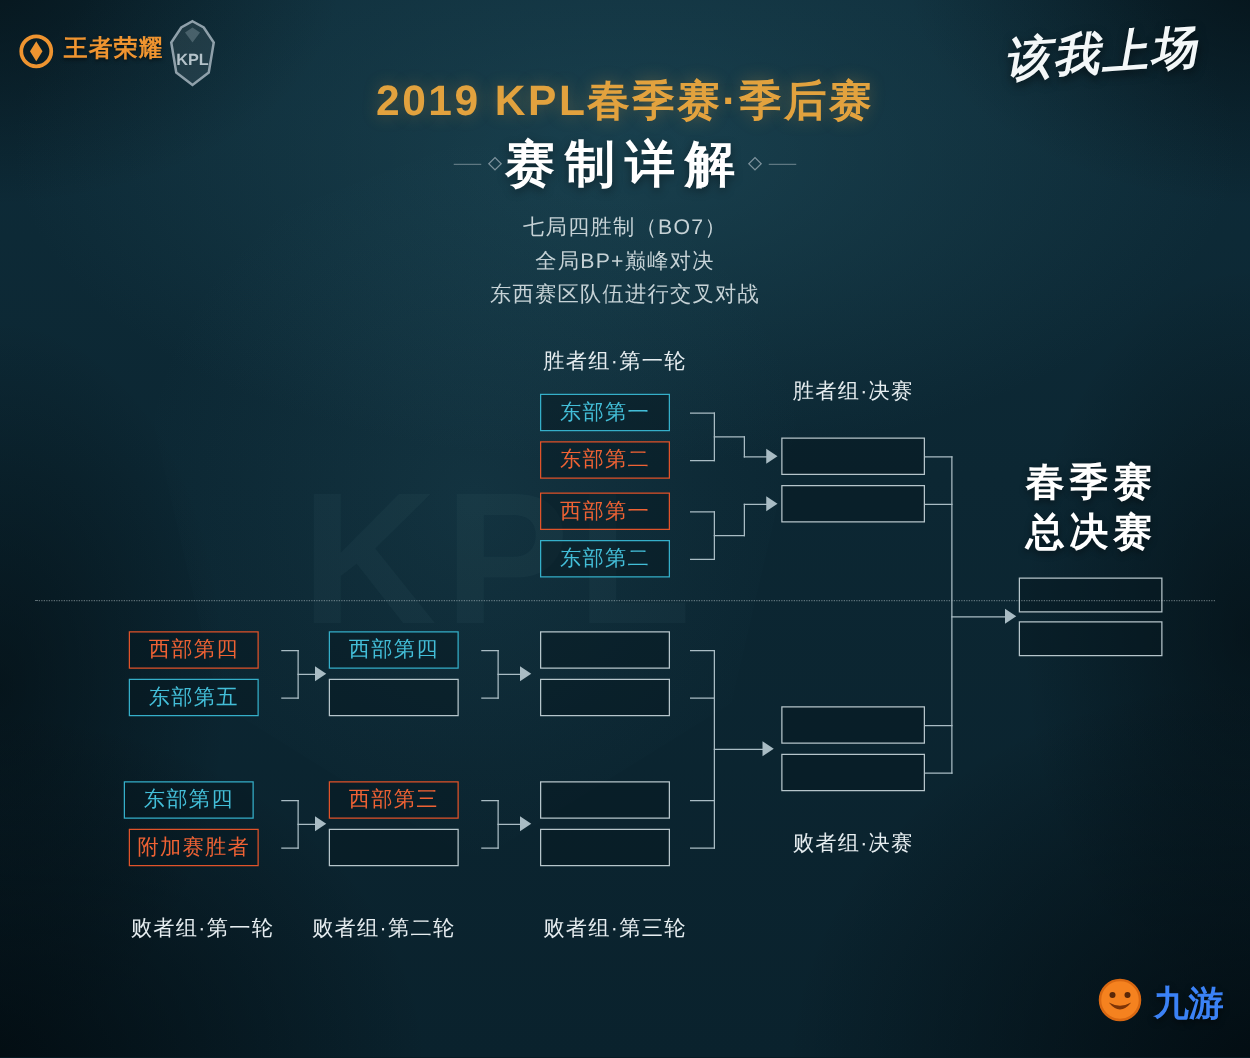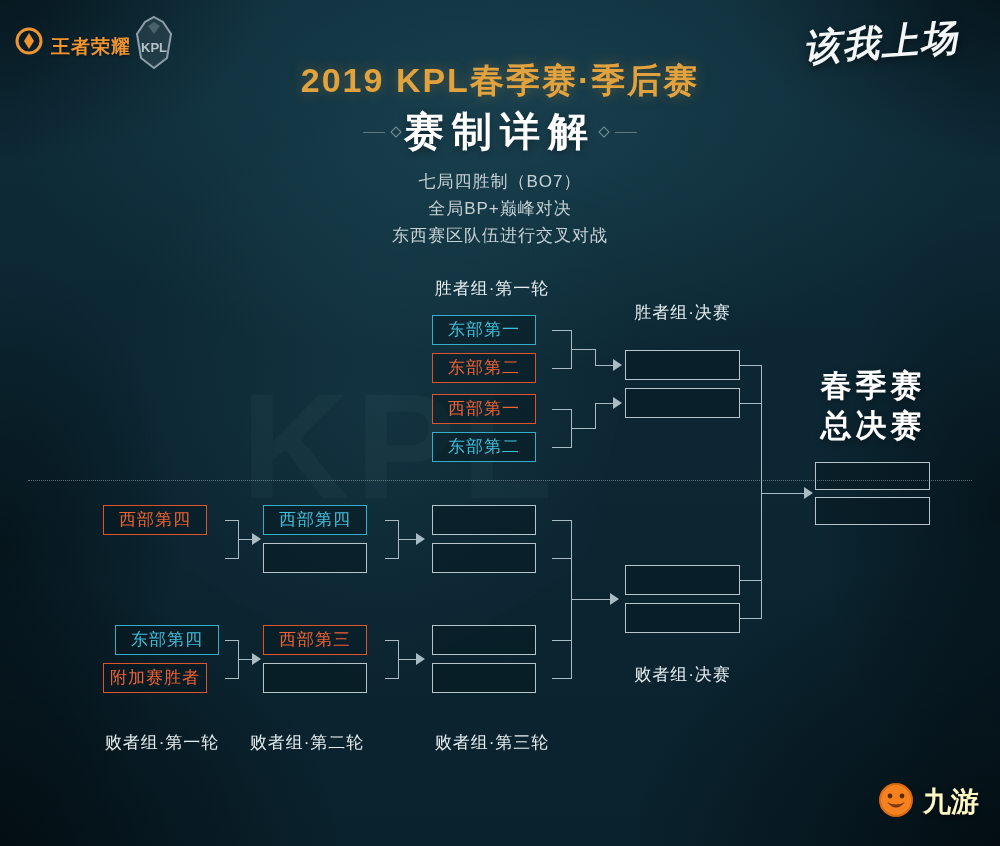--- a/index.html
+++ b/index.html
@@ -17,21 +17,21 @@
       radial-gradient(ellipse 260px 420px at 100% 60%, rgba(2,10,14,0.6), rgba(2,10,14,0) 70%),
       linear-gradient(180deg,#0e2c39 0%,#0c2733 45%,#0a222d 100%);}
   .emblem{position:absolute;left:110px;top:110px;width:540px;height:580px;
     background:radial-gradient(closest-side, rgba(70,140,160,0.12), rgba(70,140,160,0.03) 70%, rgba(70,140,160,0));
     clip-path:polygon(50% 0%, 78% 10%, 100% 30%, 88% 78%, 50% 100%, 12% 78%, 0% 30%, 22% 10%);}
   .emblem-kpl{position:absolute;left:240px;top:360px;width:320px;text-align:center;
     font-size:150px;font-weight:bold;color:rgba(120,170,185,0.05);letter-spacing:6px}
   .wm-text{position:absolute;left:160px;top:372px;width:480px;text-align:center;
     font-size:26px;font-weight:bold;letter-spacing:9px;color:rgba(140,185,200,0.12)}
 
-  .wzry{position:absolute;left:14px;top:26px;display:flex;align-items:flex-end;gap:7px}
+  .wzry{position:absolute;left:14px;top:26px;display:flex;align-items:flex-start;gap:7px}
   .wzry-text{font-size:19px;font-weight:bold;color:#ef9430;letter-spacing:1px;text-shadow:0 1px 3px rgba(0,0,0,.5)}
   .kpl-emblem{position:absolute;left:127px;top:14px}
   .slogan{position:absolute;left:786px;top:18px;width:190px;text-align:center;font-size:37px;font-weight:bold;
     font-style:italic;color:#f3f7f8;transform:rotate(-4deg);letter-spacing:2px;text-shadow:0 3px 8px rgba(0,0,0,.55)}
 
   .title{position:absolute;left:0;right:0;top:58px;text-align:center;font-size:34px;font-weight:bold;
     color:#e2a23e;letter-spacing:2px;text-shadow:0 0 14px rgba(226,162,62,0.3)}
   .subtitle-row{position:absolute;left:0;right:0;top:104px;display:flex;align-items:center;justify-content:center}
   .subtitle{font-size:40px;font-weight:bold;color:#ffffff;letter-spacing:8px;margin:0 4px;text-shadow:0 2px 8px rgba(0,0,0,.4)}
   .bar{width:22px;height:1px;background:#5e7781;display:inline-block;margin:0 7px;vertical-align:middle}
@@ -49,21 +49,21 @@
   .slot.west{border-color:#e0532a;color:#ee6234}
   .slot.empty{border-color:rgba(213,227,232,0.85)}
   .w115{width:115px}
   .h28{height:28px;line-height:26px}
 
   .ln{position:absolute;background:#a9bcc4;height:1px;width:1px}
   .ar{position:absolute;width:0;height:0;border:6px solid transparent;border-right:0;border-left:9px solid #a9bcc4}
   .dotline{position:absolute;left:28px;top:480px;width:944px;border-top:1px dotted rgba(220,232,236,0.4)}
 
   .partner{position:absolute;left:878px;top:782px;display:flex;align-items:center;gap:9px}
-  .partner-name{font-size:28px;font-weight:bold;color:#fef9c3;text-shadow:0 2px 5px rgba(0,0,0,.5)}
+  .partner-name{font-size:28px;font-weight:bold;color:#3b82f6;text-shadow:0 2px 5px rgba(0,0,0,.5)}
 </style>
 </head>
 <body>
 
 <div class="stage">
   <div class="bg"></div>
   <div class="emblem"></div>
   <div class="emblem-kpl">KPL</div>
 
   <div class="wzry">
@@ -112,21 +112,22 @@
   <div class="slot west" style="left:432px;top:394px">西部第一</div>
   <div class="slot east" style="left:432px;top:432px">东部第二</div>
 
   <div class="slot empty w115" style="left:625px;top:350px"></div>
   <div class="slot empty w115" style="left:625px;top:388px"></div>
 
   <div class="slot empty w115 h28" style="left:815px;top:462px"></div>
   <div class="slot empty w115 h28" style="left:815px;top:497px"></div>
 
   <div class="slot west" style="left:103px;top:505px">西部第四</div>
-  <div class="slot east" style="left:115px;top:625px">东部第四</div>
+  <div class="slot east" style="left:103px;top:543px">东部第五</div>
+  <div class="slot east" style="left:99px;top:625px">东部第四</div>
   <div class="slot west" style="left:103px;top:663px">附加赛胜者</div>
 
   <div class="slot east" style="left:263px;top:505px">西部第四</div>
   <div class="slot empty" style="left:263px;top:543px"></div>
   <div class="slot west" style="left:263px;top:625px">西部第三</div>
   <div class="slot empty" style="left:263px;top:663px"></div>
 
   <div class="slot empty" style="left:432px;top:505px"></div>
   <div class="slot empty" style="left:432px;top:543px"></div>
   <div class="slot empty" style="left:432px;top:625px"></div>

